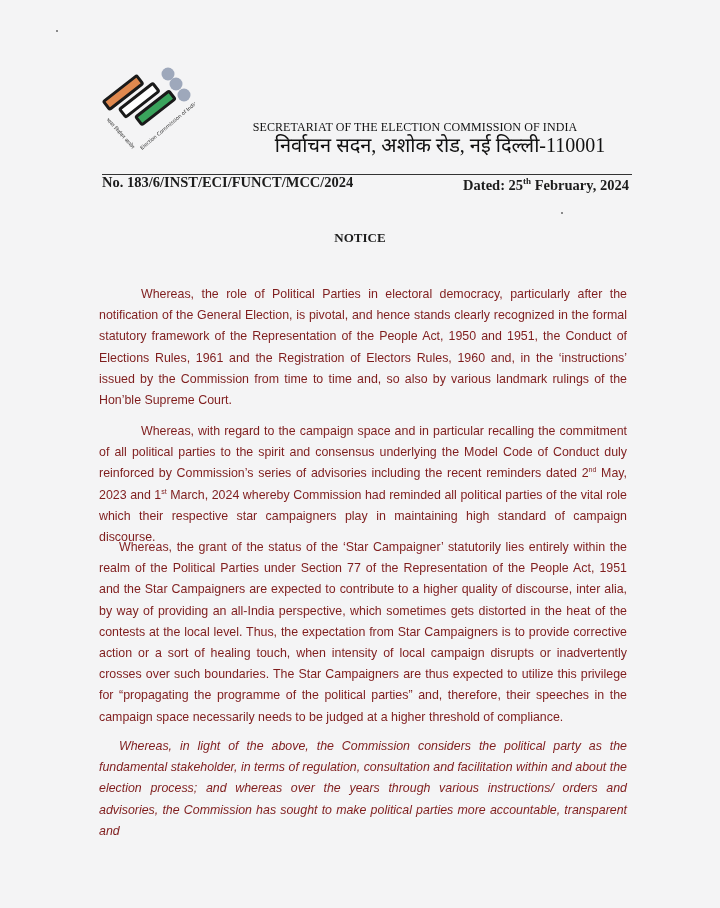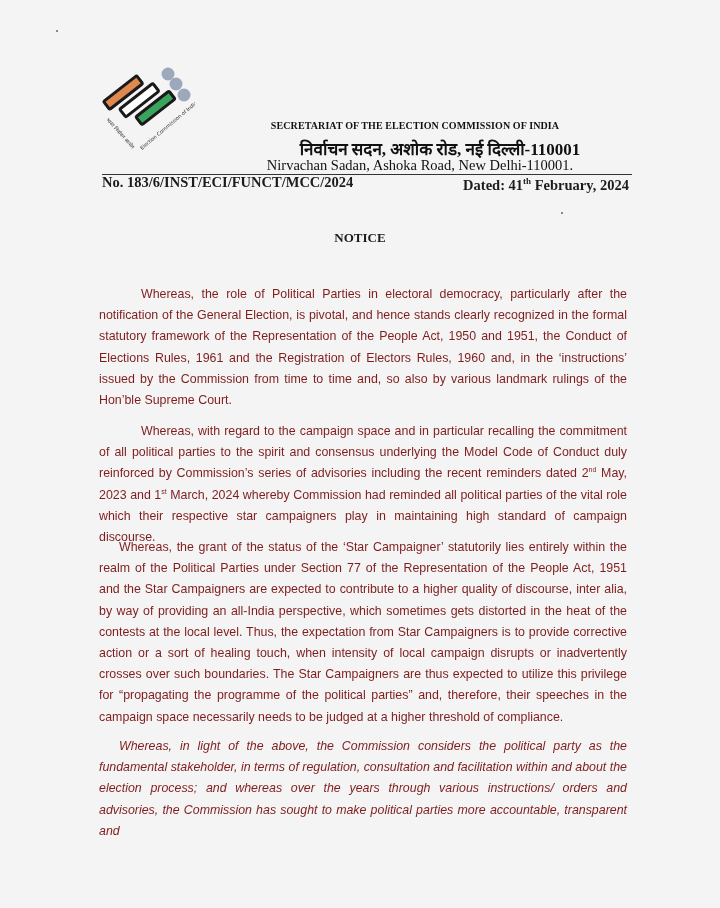--- a/index.html
+++ b/index.html
@@ -7,22 +7,22 @@
     width:720px; height:908px; overflow:hidden;
     background:#f3f3f4;
     font-family:"Liberation Sans", sans-serif;
     color:#1c1c1c;
     position:relative;
   }
   .page { position:absolute; left:0; top:0; width:720px; height:908px; background:#f4f4f5; }
   .logo { position:absolute; left:100px; top:66px; width:95px; height:90px; }
   .hdr { position:absolute; left:200px; width:440px; text-align:center; font-family:"Liberation Serif", serif; color:#111; }
   .hdr-hindi1 { top:98px; font-size:17px; left:220px; width:400px; }
-  .hdr-eng { top:120px; font-size:10px; font-weight:bold; left:200px; width:430px; letter-spacing:0.1px; }
-  .hdr-hindi2 { top:137px; font-size:17px; left:240px; width:400px;font-weight:bold; }
+  .hdr-eng { top:120px; font-size:12px; font-weight:normal; left:200px; width:430px; letter-spacing:0.1px; }
+  .hdr-hindi2 { top:131px; font-size:20px; left:240px; width:400px; }
   .hdr-addr { top:157px; font-size:14.5px; left:250px; width:340px; }
   .rule { position:absolute; left:102px; top:174px; width:530px; border-top:1.5px solid #333; }
   .refno { position:absolute; left:102px; top:174px; font-family:"Liberation Serif", serif; font-weight:bold; font-size:14.5px; }
   .dated { position:absolute; right:91px; top:176px; font-family:"Liberation Serif", serif; font-weight:bold; font-size:14.5px; }
   .dated sup { font-size:9px; }
   .notice { position:absolute; left:0; width:720px; top:230px; text-align:center; font-family:"Liberation Serif", serif; font-weight:bold; font-size:13px; }
   .para { position:absolute; left:99px; width:528px; font-size:12.4px; line-height:21.2px; text-align:justify; color:#7f1d1d; }
   .para sup { font-size:7px; line-height:0; }
   .p1 { top:284px; text-indent:42px; }
   .p2 { top:421px; text-indent:42px; }
@@ -46,26 +46,25 @@
       <rect x="14" y="14" width="42" height="10" rx="1.5" fill="#e0894f" stroke="#1a1a1a" stroke-width="3"></rect>
       <rect x="22" y="30" width="42" height="10" rx="1.5" fill="#ffffff" stroke="#1a1a1a" stroke-width="3"></rect>
       <rect x="30" y="46" width="42" height="10" rx="1.5" fill="#3aa35c" stroke="#1a1a1a" stroke-width="3"></rect>
     </g>
     <text x="6" y="54" font-size="5" fill="#333" transform="rotate(48 6 54)" font-family="DejaVu Sans, sans-serif">भारत निर्वाचन आयोग</text>
     <text x="42" y="84" font-size="5" fill="#333" transform="rotate(-40 42 84)" font-family="DejaVu Sans, sans-serif">Election Commission of India</text>
   </svg>
 
   <div class="hdr hdr-eng">SECRETARIAT OF THE ELECTION COMMISSION OF INDIA</div>
   <div class="hdr hdr-hindi2">निर्वाचन सदन, अशोक रोड, नई दिल्ली-110001</div>
-  <div class="hdr hdr-addr">Nirvachan Sadan, Ashoka Road, New Delhi-110001.</div>
 
   <div class="rule"></div>
 
   <div class="refno">No. 183/6/INST/ECI/FUNCT/MCC/2024</div>
-  <div class="dated"><span>Dated: 41</span><sup>th</sup><span> February, 2024</span></div>
+  <div class="dated"><span>Dated: 25</span><sup>th</sup><span> February, 2024</span></div>
 
   <div class="notice">NOTICE</div>
 
   <div class="para p1"><span>Whereas, the role of Political Parties in electoral democracy, particularly after the notification of the General Election, is pivotal, and hence stands clearly recognized in the formal statutory framework of the Representation of the People Act, 1950 and 1951, the Conduct of Elections Rules, 1961 and the Registration of Electors Rules, 1960 and, in the ‘instructions’ issued by the Commission from time to time and, so also by various landmark rulings of the Hon’ble Supreme Court.</span></div>
   <div class="para p2"><span>Whereas, with regard to the campaign space and in particular recalling the commitment of all political parties to the spirit and consensus underlying the Model Code of Conduct duly reinforced by Commission’s series of advisories including the recent reminders dated 2</span><sup>nd</sup><span> May, 2023 and 1</span><sup>st</sup><span> March, 2024 whereby Commission had reminded all political parties of the vital role which their respective star campaigners play in maintaining high standard of campaign discourse.</span></div>
   <div class="para p3"><span>Whereas, the grant of the status of the ‘Star Campaigner’ statutorily lies entirely within the realm of the Political Parties under Section 77 of the Representation of the People Act, 1951 and the Star Campaigners are expected to contribute to a higher quality of discourse, inter alia, by way of providing an all-India perspective, which sometimes gets distorted in the heat of the contests at the local level.  Thus, the expectation from Star Campaigners is to provide corrective action or a sort of healing touch, when intensity of local campaign disrupts or inadvertently crosses over such boundaries. The Star Campaigners are thus expected to utilize this privilege for “propagating the programme of the political parties” and, therefore, their speeches in the campaign space necessarily needs to be judged at a higher threshold of compliance.</span></div>
   <div class="para p4"><span>Whereas, in light of the above, the Commission considers the political party as the fundamental stakeholder, in terms of regulation, consultation and facilitation within and about the election process; and whereas over the years through various instructions/ orders and advisories, the Commission has sought to make political parties more accountable, transparent and</span></div>
 </div>
 
 </body></html>

